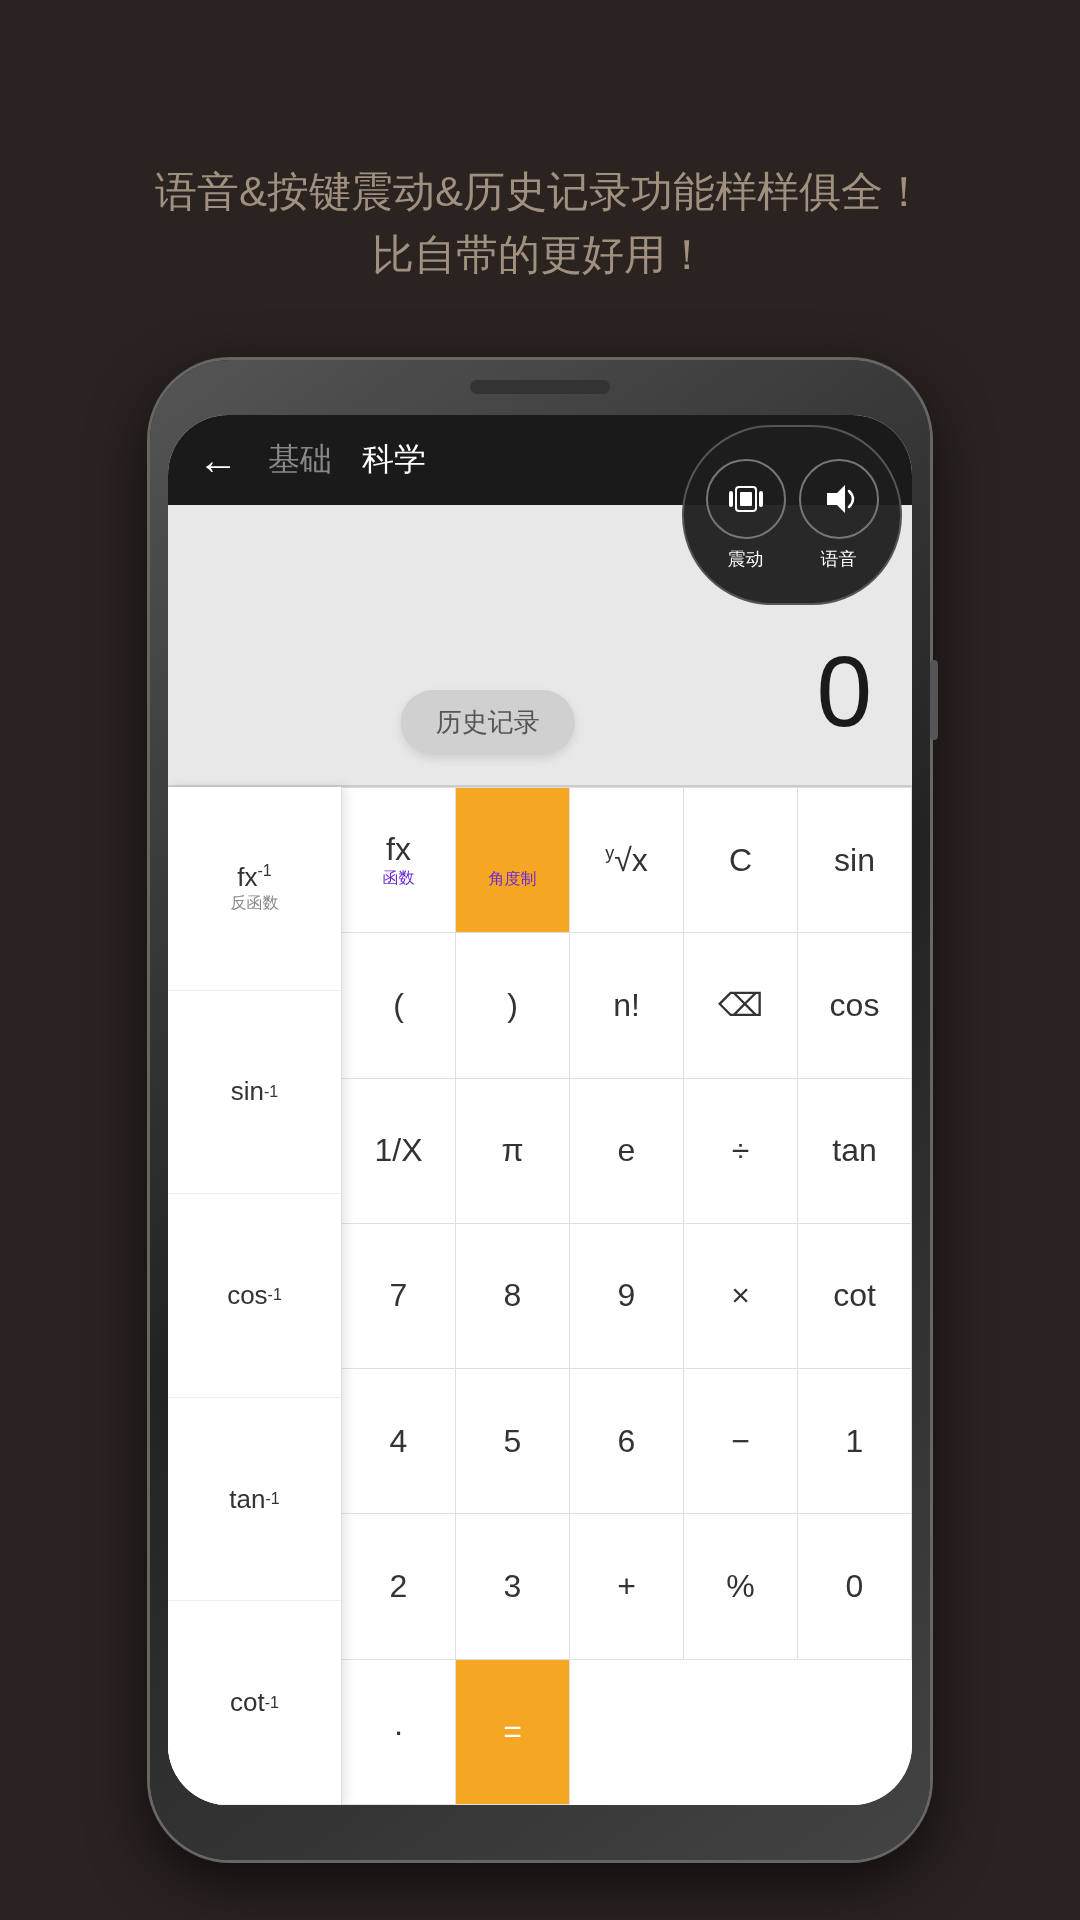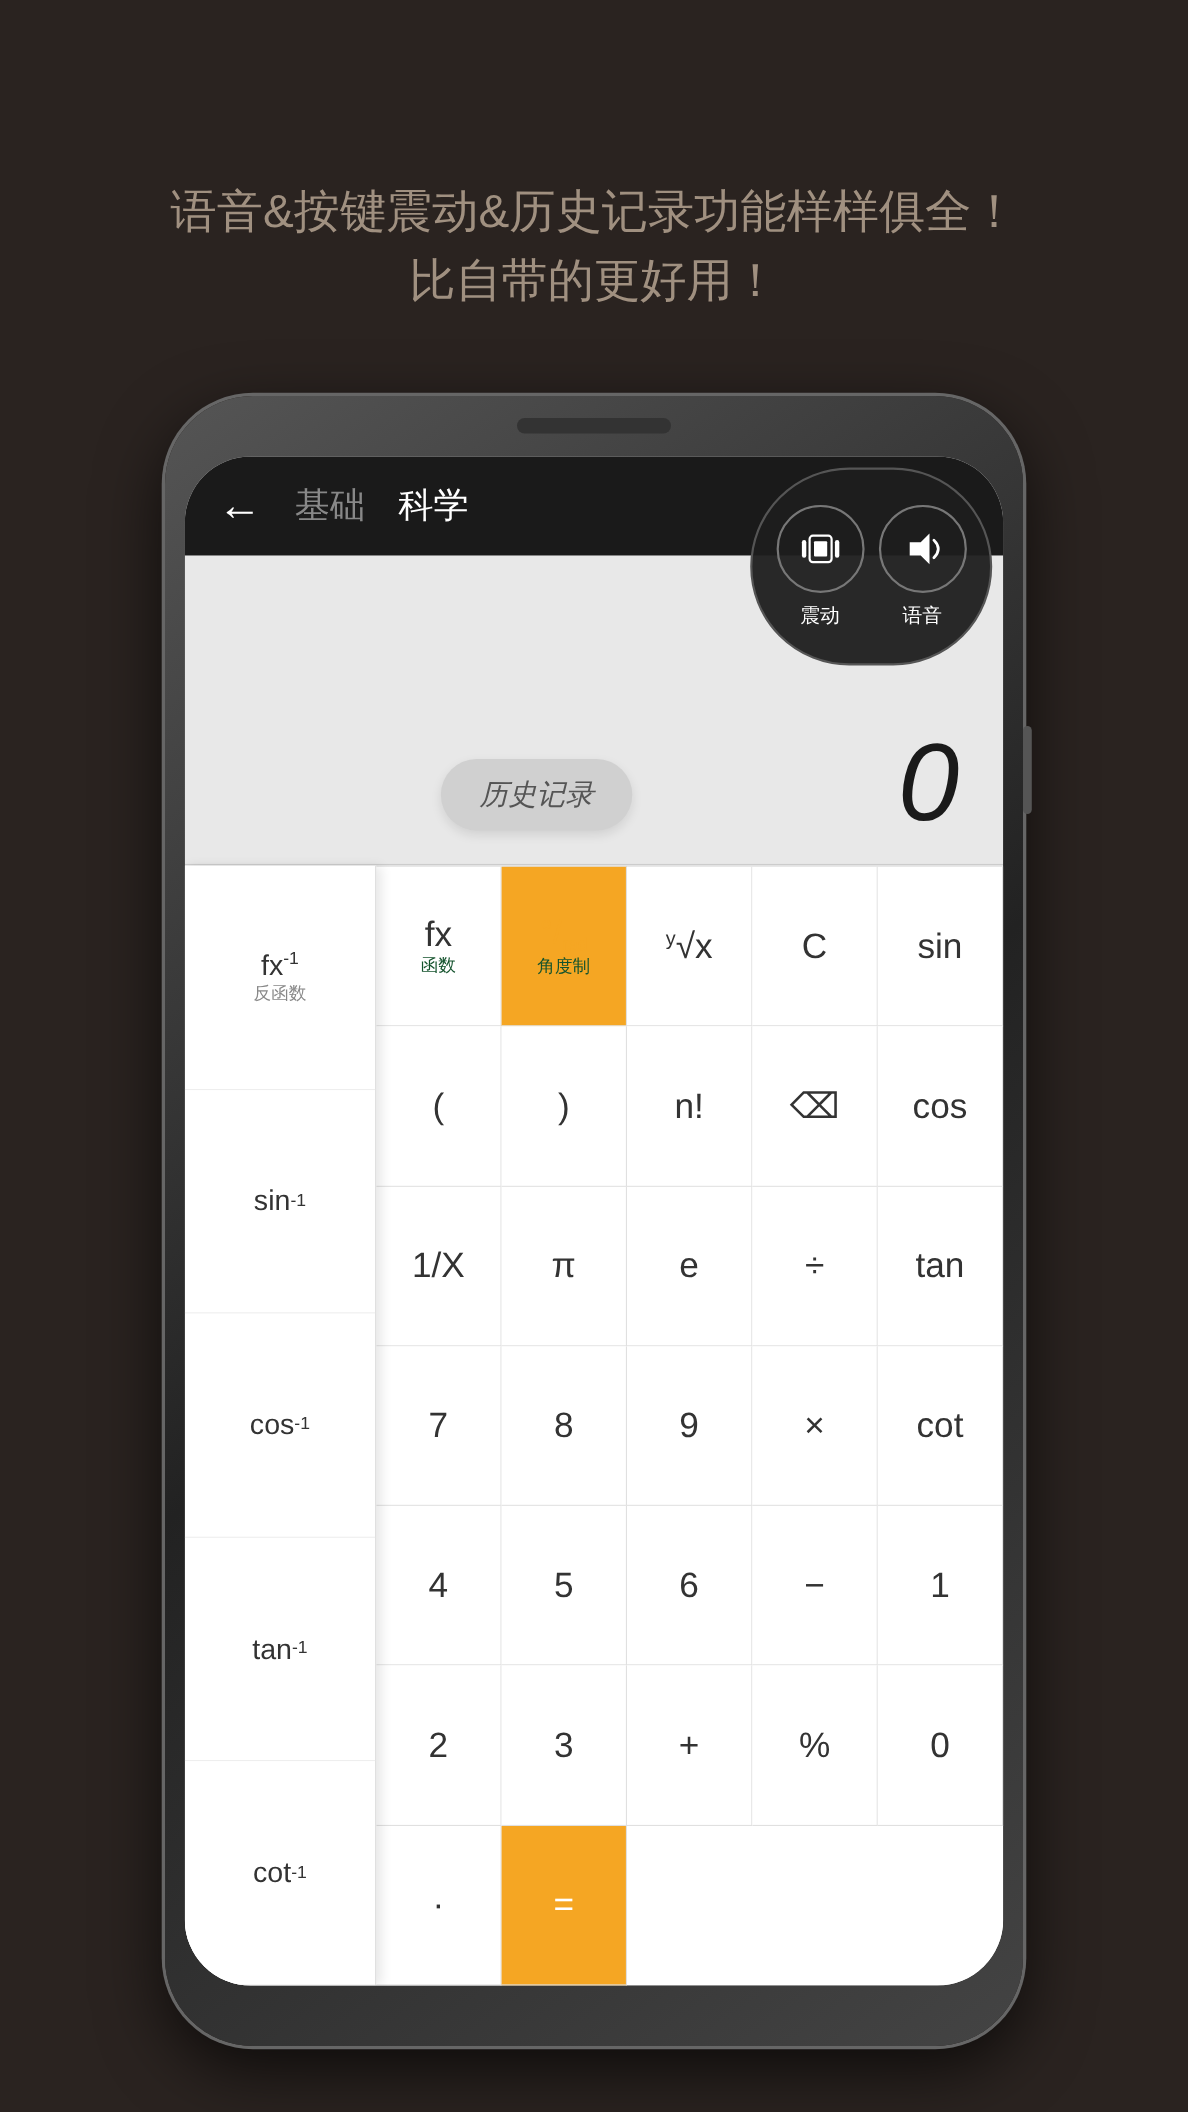--- a/index.html
+++ b/index.html
@@ -155,23 +155,22 @@
       margin-bottom: 8px;
     }
 
     
     .display-area {
       background: #e8e8e8;
       flex: 0 0 280px;
       display: flex;
       align-items: flex-end;
       justify-content: flex-end;
-      padding: 16px 40px;
+      padding: 36px 40px;
       position: relative;
-      font-style: italic;
     }
 
     .history-btn {
       position: absolute;
       left: 50%;
       bottom: 30px;
       transform: translateX(-80%);
       background: #d0d0d0;
       border-radius: 50px;
       padding: 15px 35px;
@@ -245,21 +244,21 @@
       border-bottom: 1px solid #e0e0e0;
       cursor: pointer;
       font-size: 32px;
       color: #333;
       background: white;
       user-select: none;
     }
 
     .key .key-sub {
       font-size: 16px;
-      color: #14532d;
+      color: #6d28d9;
     }
 
     .key.orange {
       background: #f5a623;
       color: white;
       justify-content: center;
     }
 
     .key sup {
       font-size: 18px;

